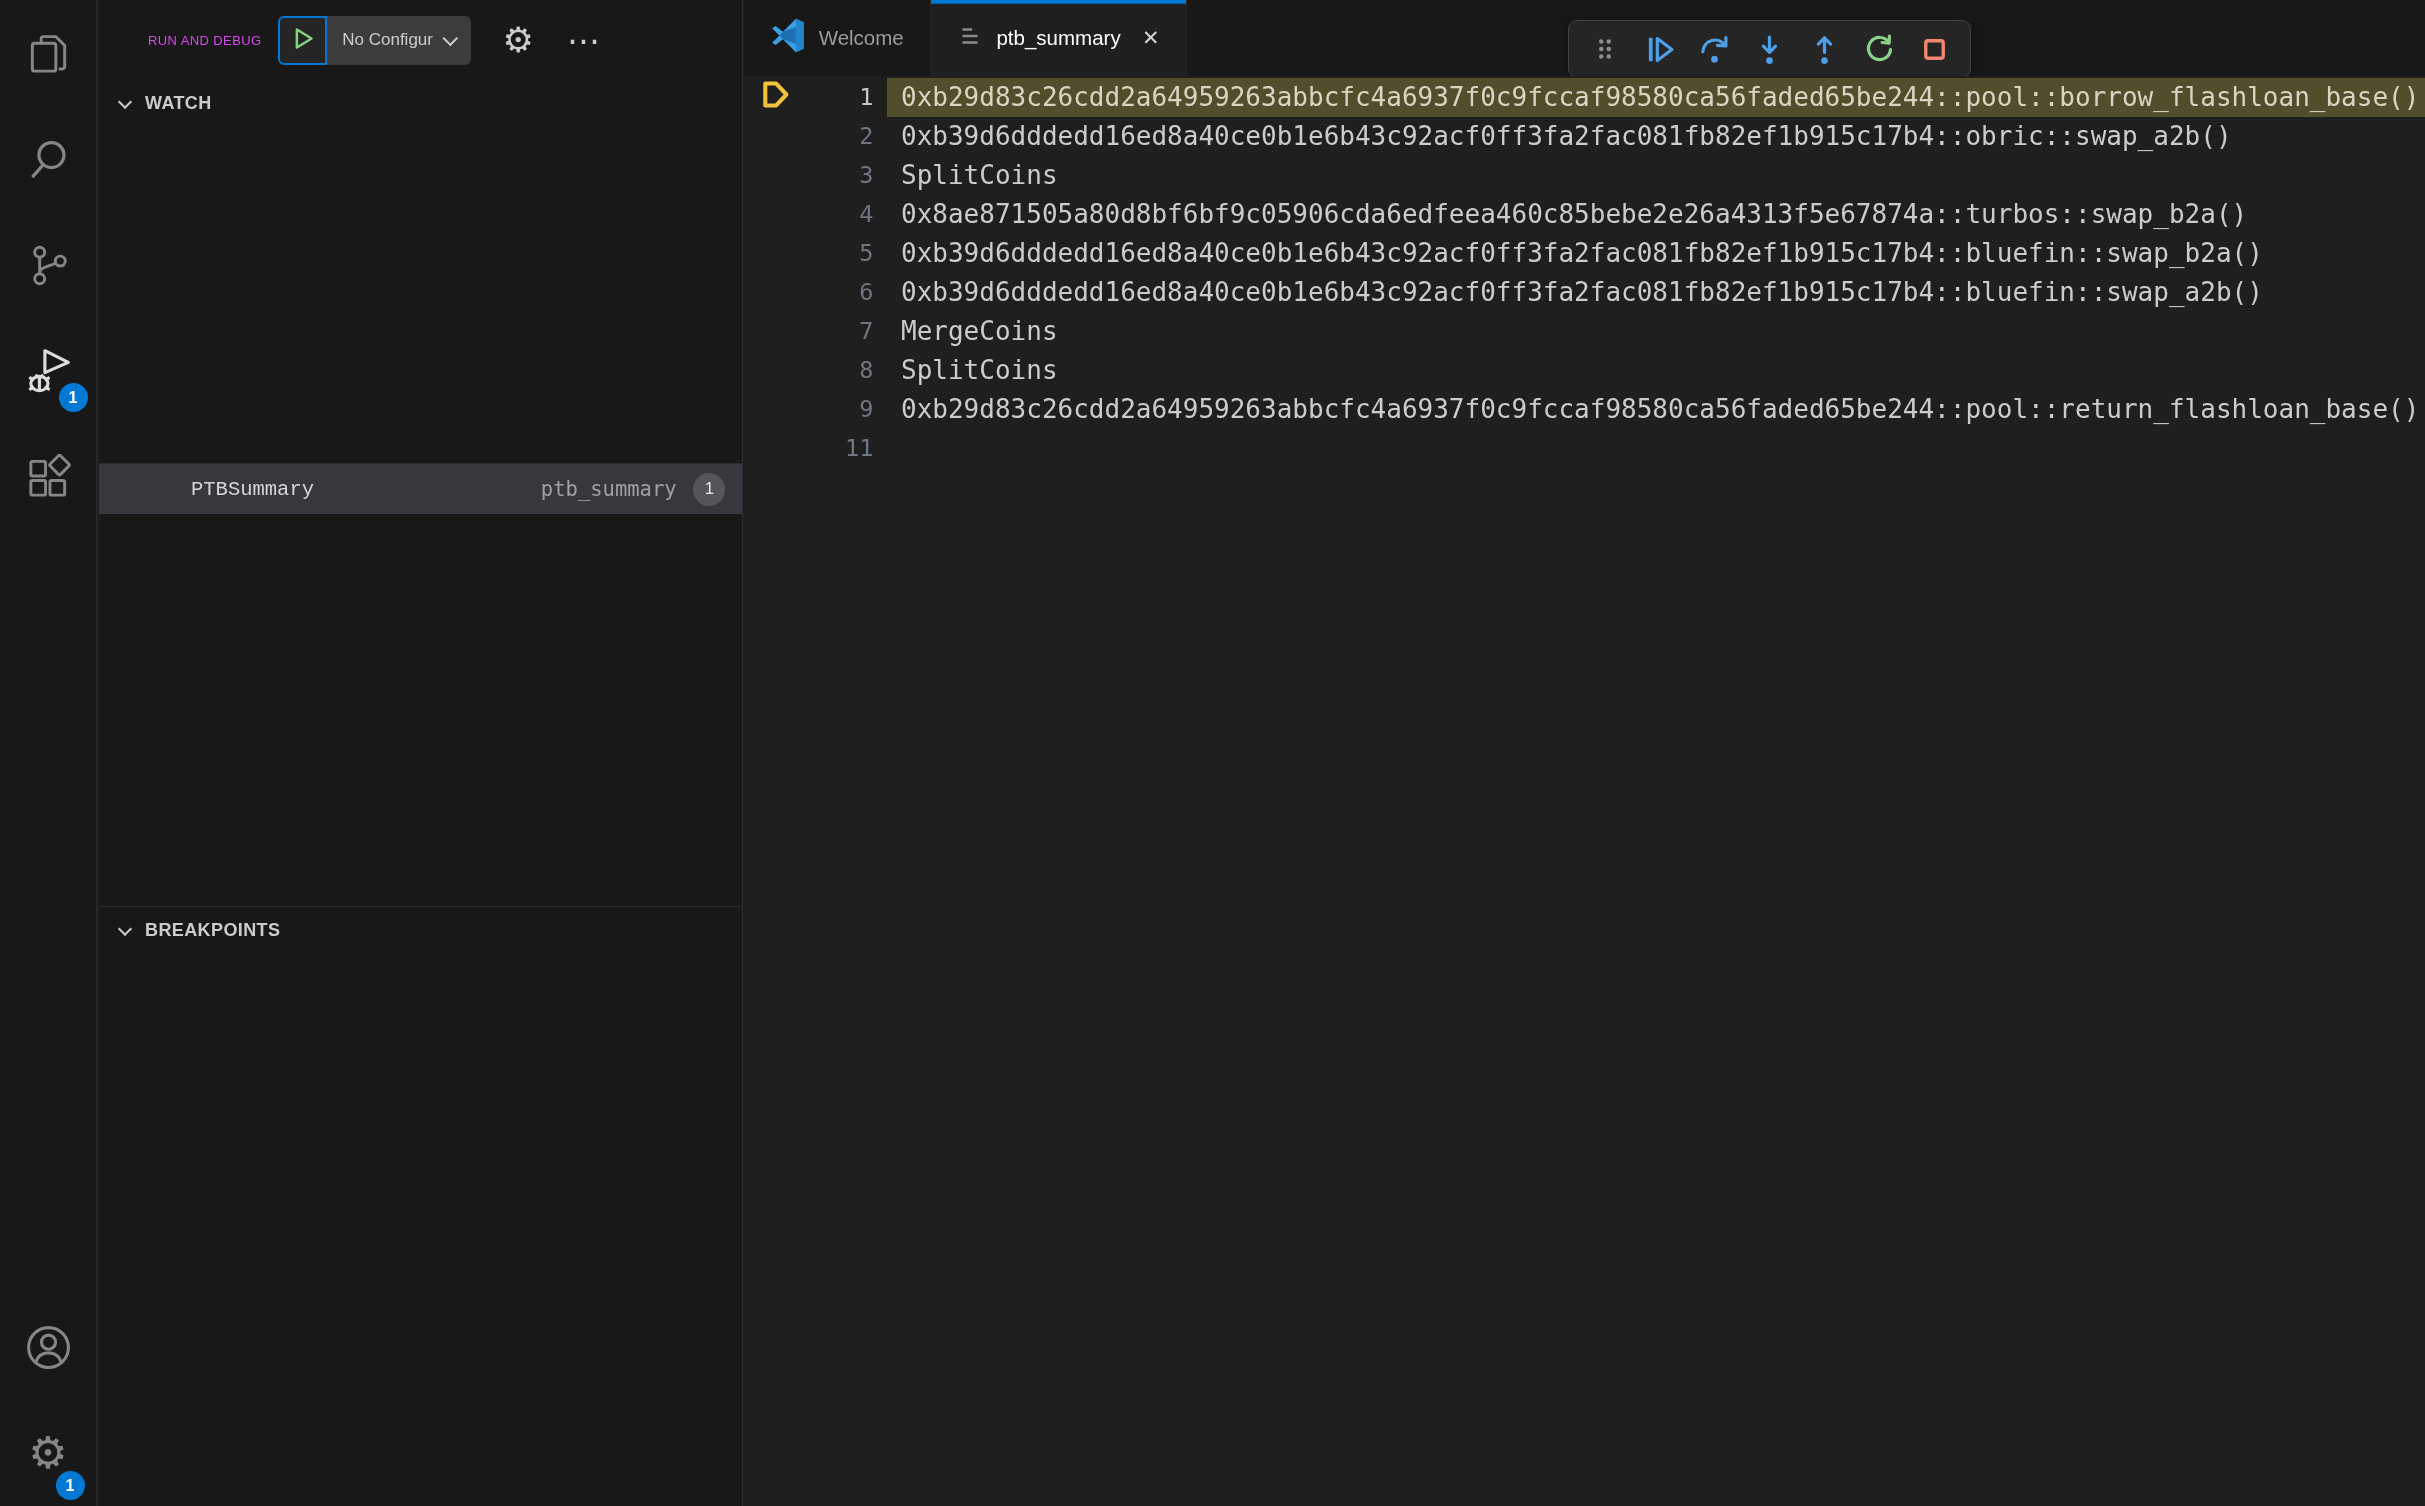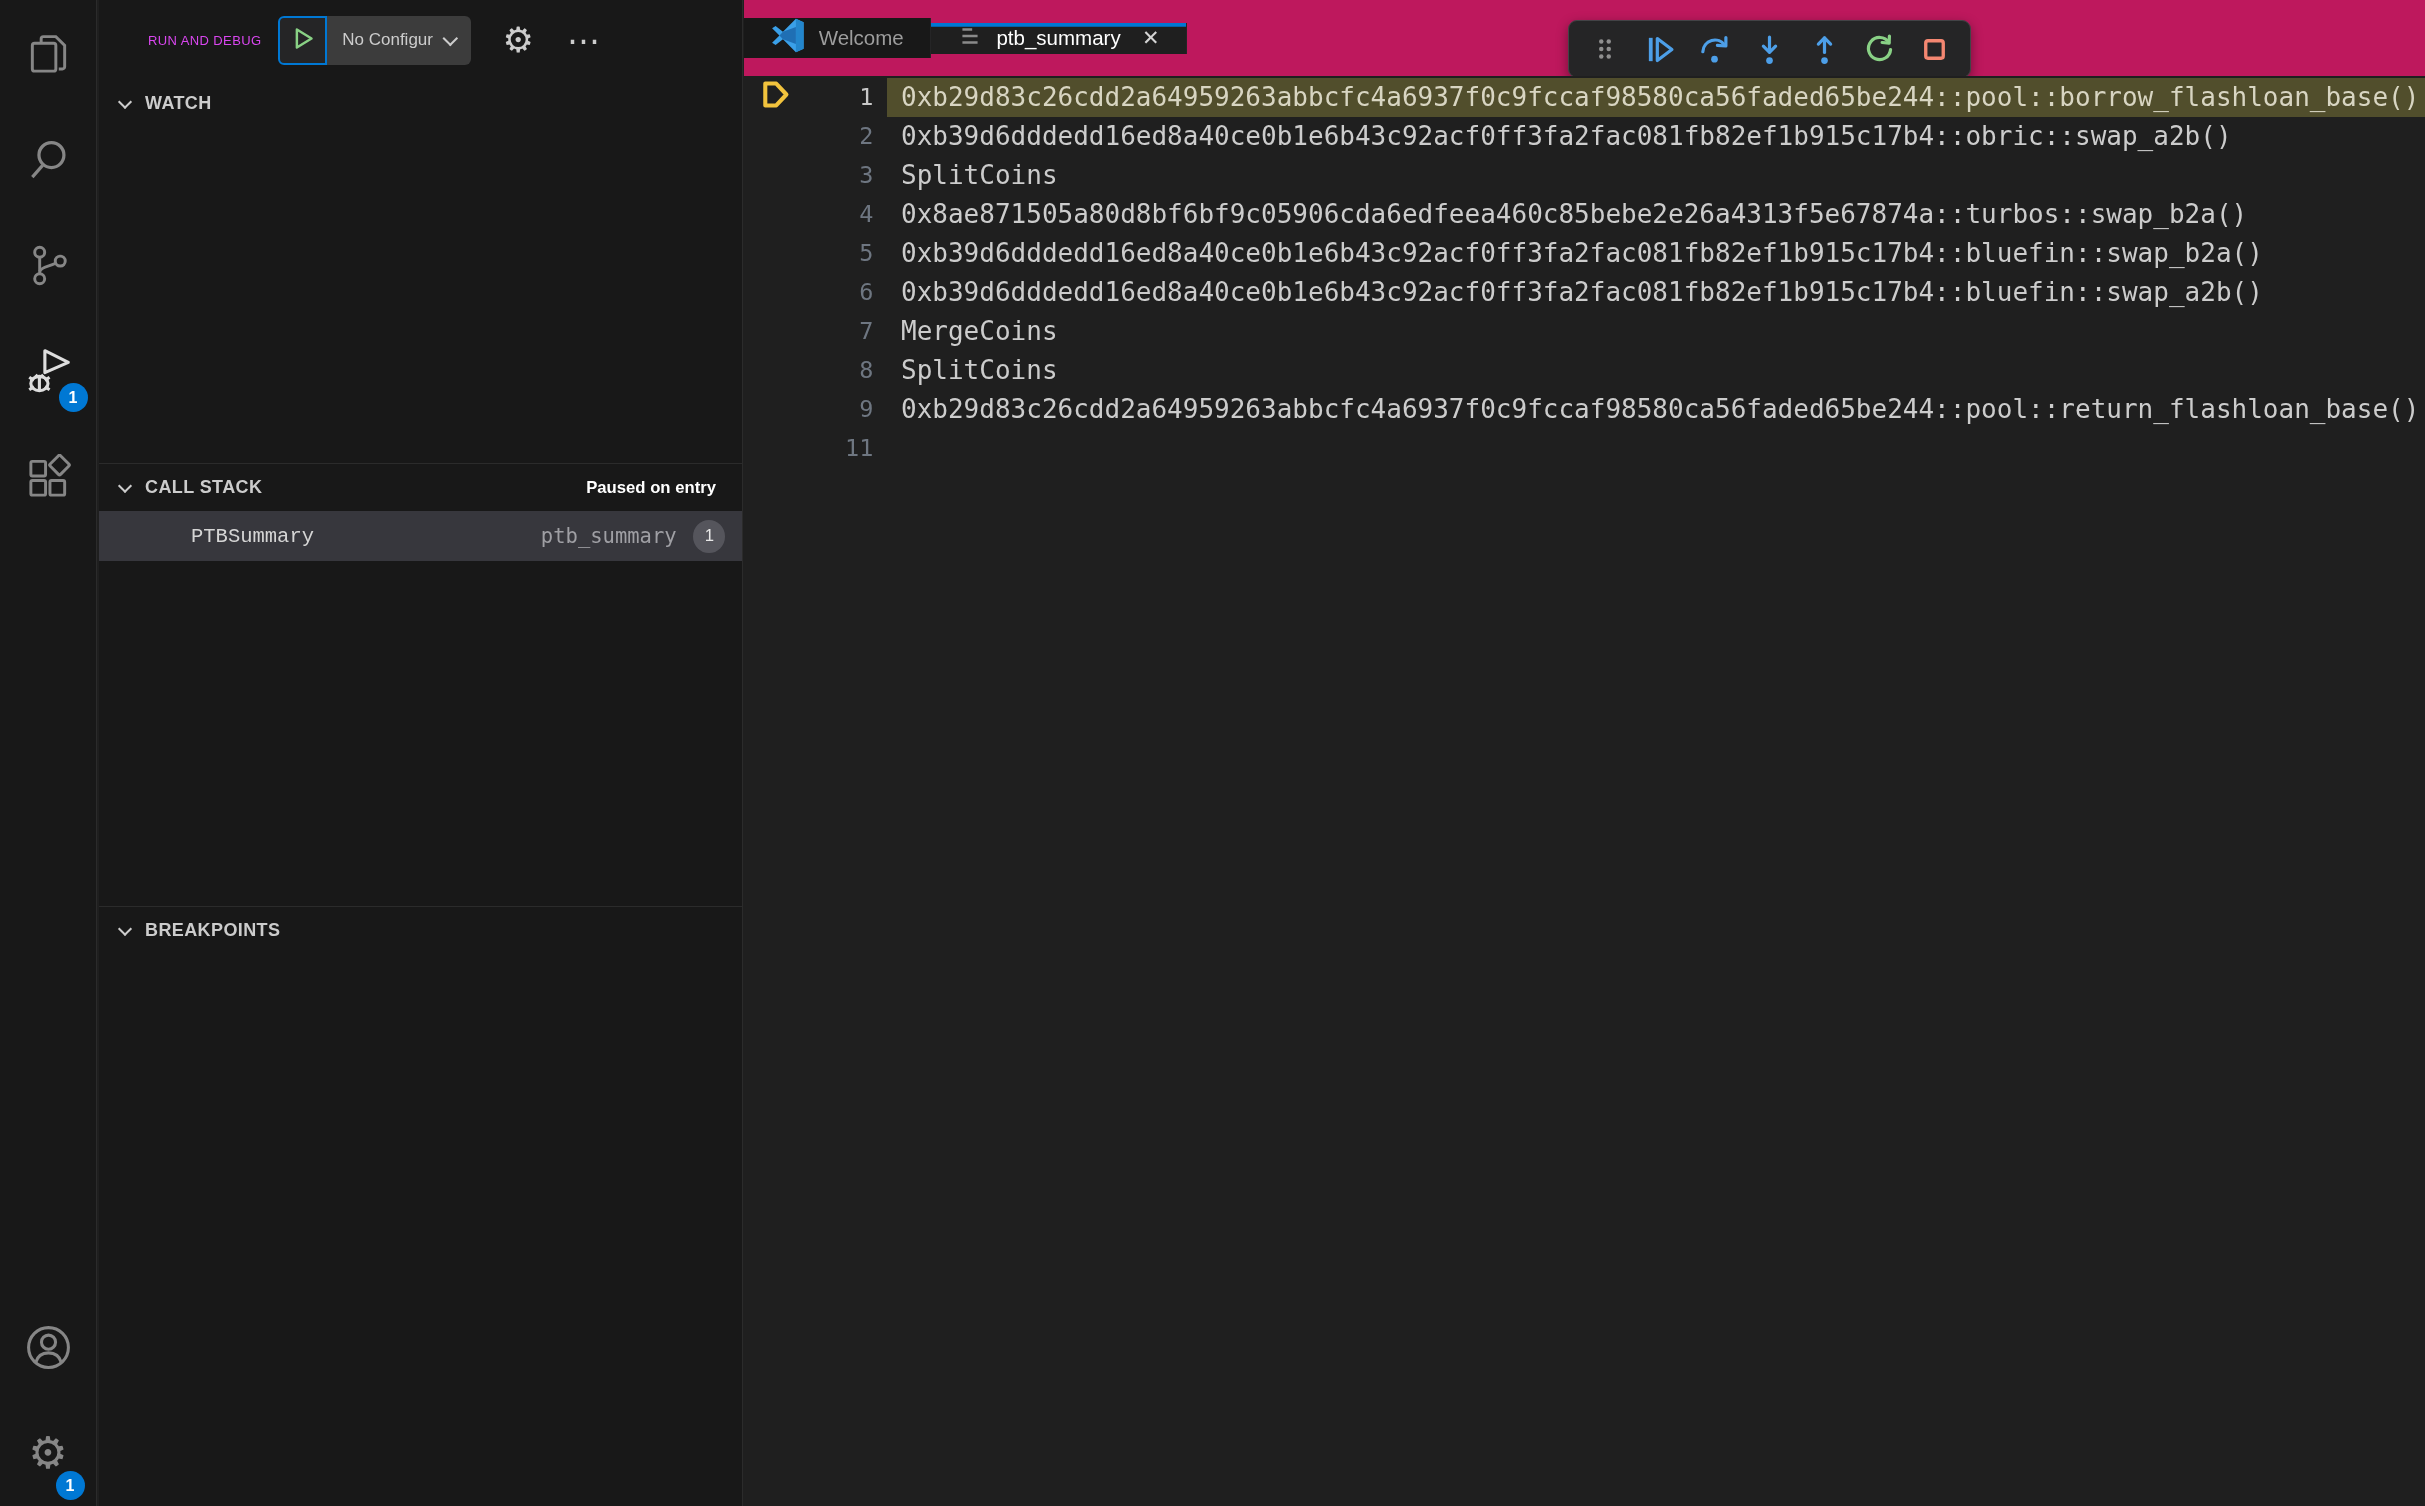--- a/index.html
+++ b/index.html
@@ -52,21 +52,21 @@
 
   .frame-row{ height:50px; background:#37373d; display:flex; align-items:center; cursor:pointer; }
   .frame-name{ margin-left:92px; font-family:Liberation Mono, monospace; font-size:20.5px; color:#d5d5d5; }
   .frame-source{ margin-left:auto; font-family:"DejaVu Sans Mono", monospace; font-size:20.5px; color:#9f9fa4; }
   .frame-badge{ width:32px; height:33px; border-radius:50%; background:#55555c; color:#e8e8e8;
                 font-size:16.7px; display:flex; align-items:center; justify-content:center; margin:0 16.7px; }
 
   
   .main{ position:absolute; left:744px; top:0; width:1682px; height:100%;
          background:#1f1f1f; }
-  .tabstrip{ height:76px; background:#be185d; display:flex;align-items:center; }
+  .tabstrip{ height:76px; background:#be185d; display:flex; }
   .tab{ display:flex; align-items:center; padding:0 26px; gap:13.7px; font-size:20.5px;
         border-right:1.5px solid #252526; cursor:pointer; color:#9d9d9d; background:#181818; }
   .tab.active{ background:#1f1f1f; color:#ffffff; box-shadow:inset 0 3.8px 0 #0078d4; }
   .tab-close{ font-size:21px; color:#d4d4d4; margin-left:7.6px;
               font-family:"DejaVu Sans", sans-serif; }
   .tabstrip-rest{ flex:1; background:#181818; }
 
   .debug-toolbar{ position:absolute; left:824px; top:20px; height:58px;
                   display:flex; align-items:center; gap:20px; padding:0 18px;
                   background:#252526; border:1.5px solid #434346; border-radius:9px;
@@ -174,25 +174,20 @@
 
 
     <section class="section sec-watch">
       <div class="sec-head">
         <span class="chev"></span>
         <span class="sec-label">WATCH</span>
       </div>
     </section>
 
     <section class="section sec-callstack">
-      <div class="sec-head">
-        <span class="chev"></span>
-        <span class="sec-label">CALL STACK</span>
-        <span class="sec-status">Paused on entry</span>
-      </div>
       <div class="frame-row">
         <span class="frame-name">PTBSummary</span>
         <span class="frame-source">ptb_summary</span>
         <span class="frame-badge">1</span>
       </div>
     </section>
 
     <section class="section sec-breakpoints">
       <div class="sec-head">
         <span class="chev"></span>

